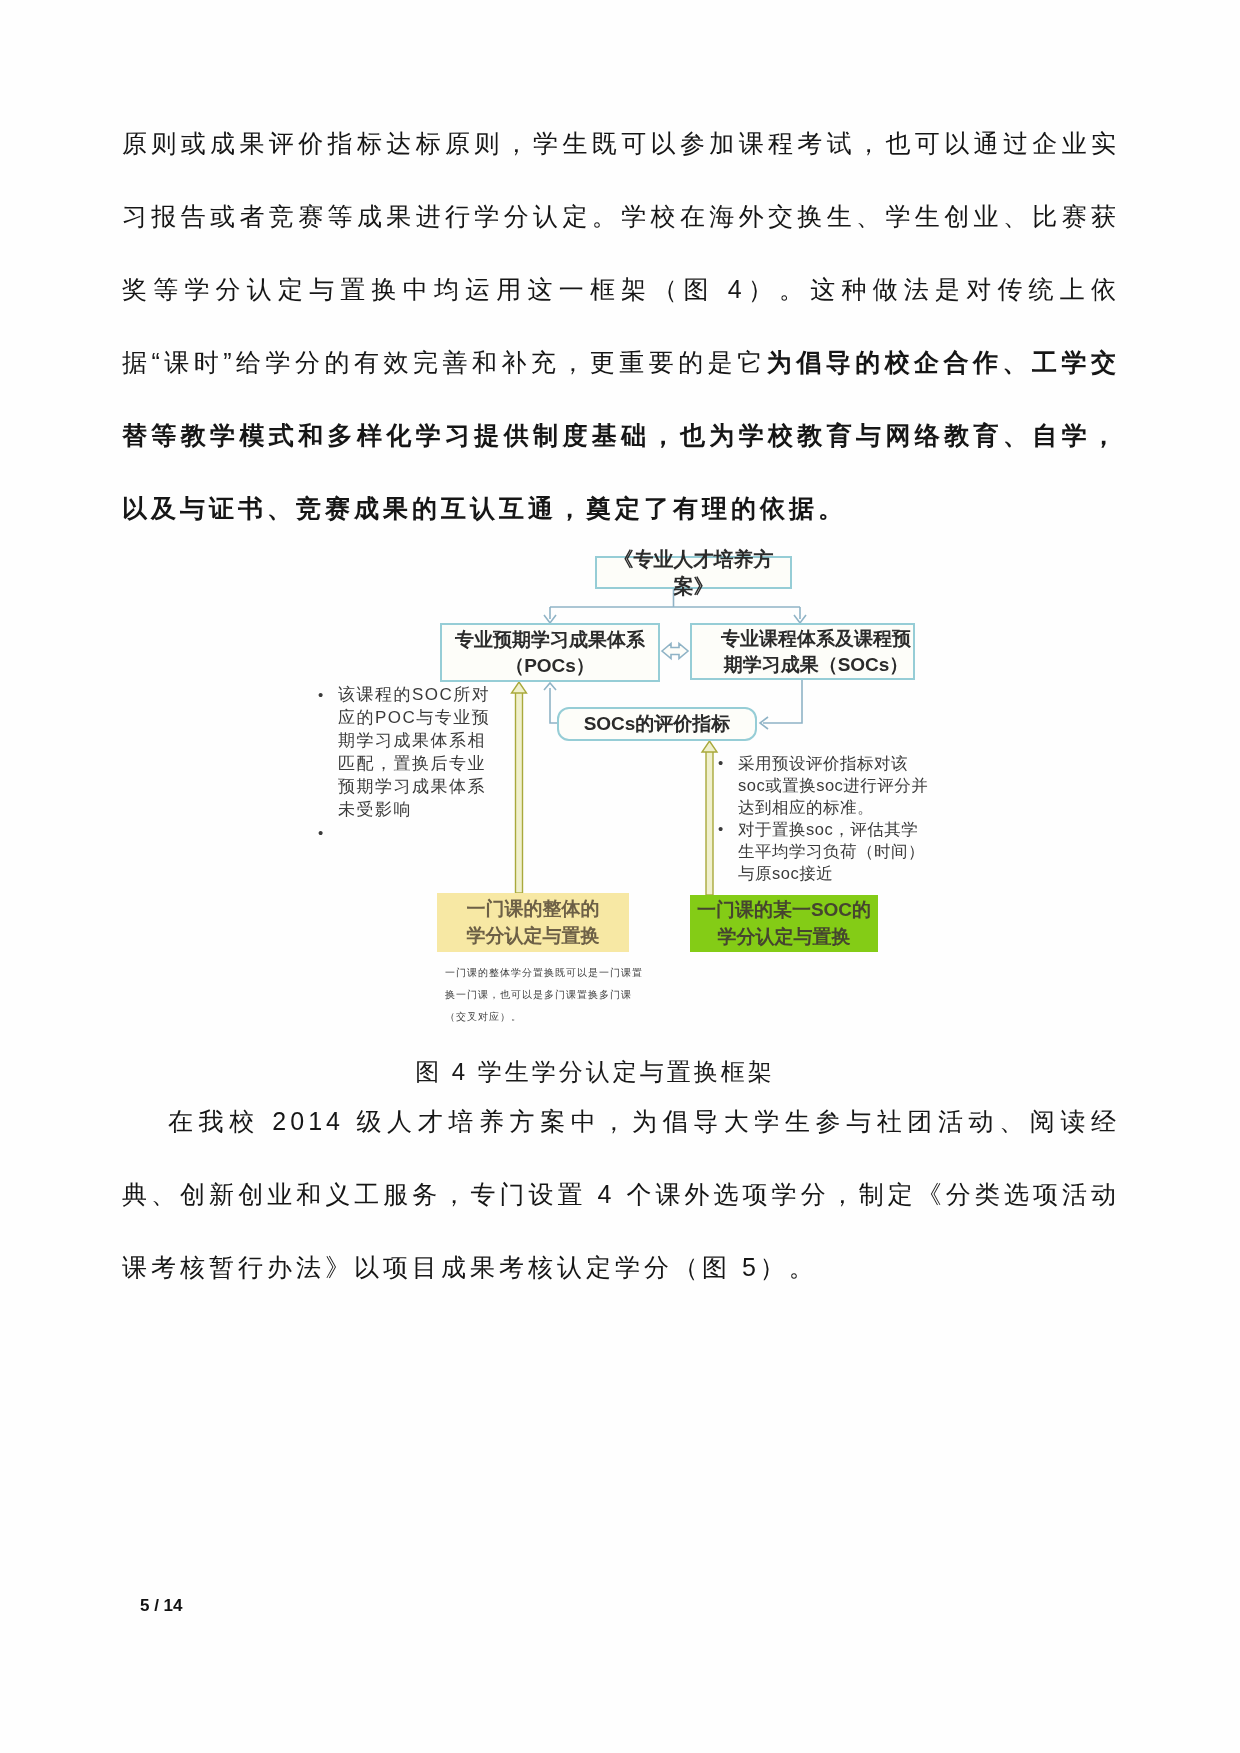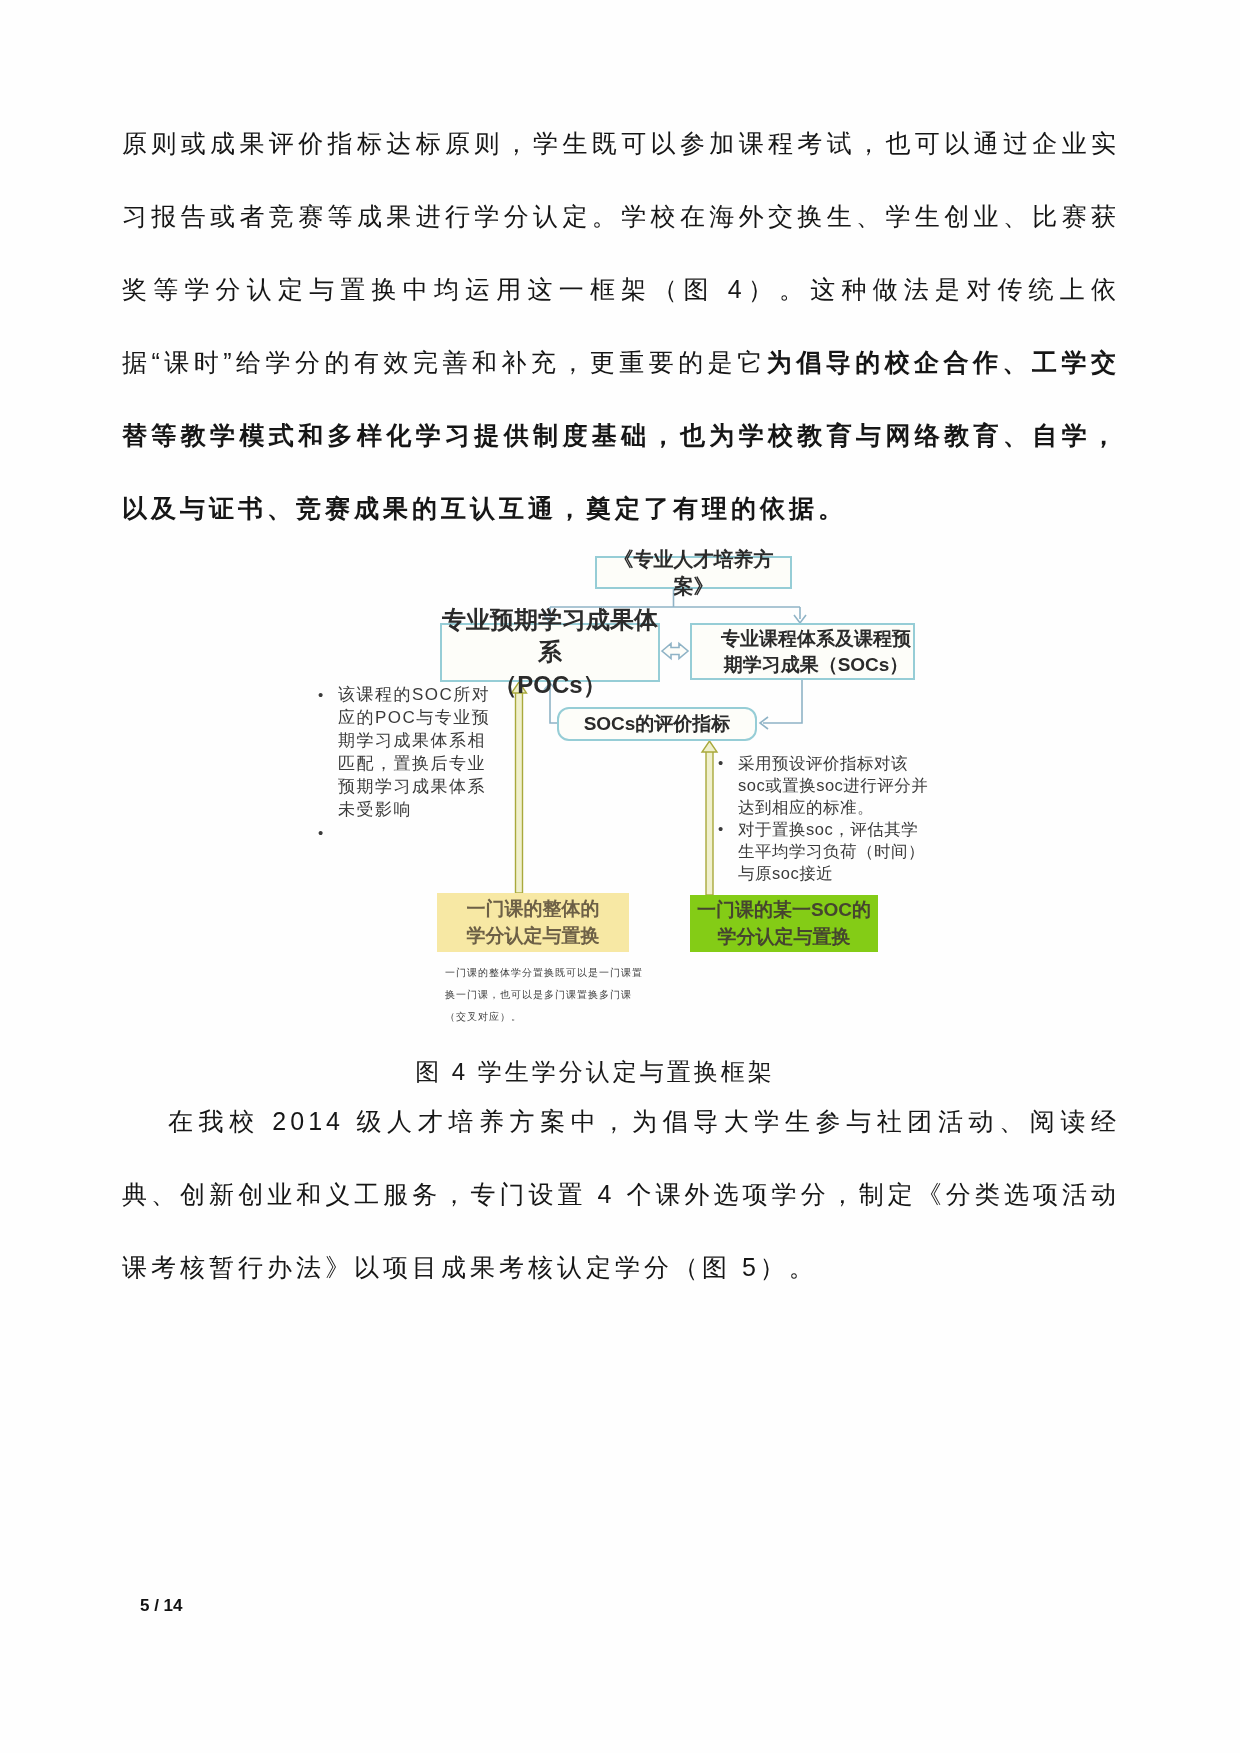--- a/index.html
+++ b/index.html
@@ -36,21 +36,21 @@
     box-sizing:border-box;
     border:2px solid #96cdd6;
     background:#fdfdf9;
     display:flex;align-items:center;justify-content:center;
     text-align:center;
     font-weight:bold;color:#2b2b2b;
     white-space:pre-line;
     line-height:1.35;
   }
   #top-box{left:290px;top:11px;width:197px;height:33px;font-size:20px;margin-left:20px;}
-  #pocs-box{left:155px;top:78px;width:220px;height:59px;font-size:24px;}
+  #pocs-box{left:155px;top:78px;width:220px;height:59px;font-size:19px;}
   #socs-box{left:405px;top:78px;width:225px;height:57px;font-size:19px;padding-left:27px;}
   #eval-box{left:272px;top:162px;width:200px;height:34px;font-size:19px;border-radius:12px;}
   .ybox{
     position:absolute;
     display:flex;align-items:center;justify-content:center;
     text-align:center;font-weight:bold;white-space:pre-line;
     line-height:1.4;border:none;
   }
   #pale-box{left:152px;top:348px;width:192px;height:59px;background:#f7e8a4;color:#6d6046;font-size:19px;}
   #bright-box{left:405px;top:350px;width:188px;height:57px;background:#84cc16;color:#45452f;font-size:19px;}

